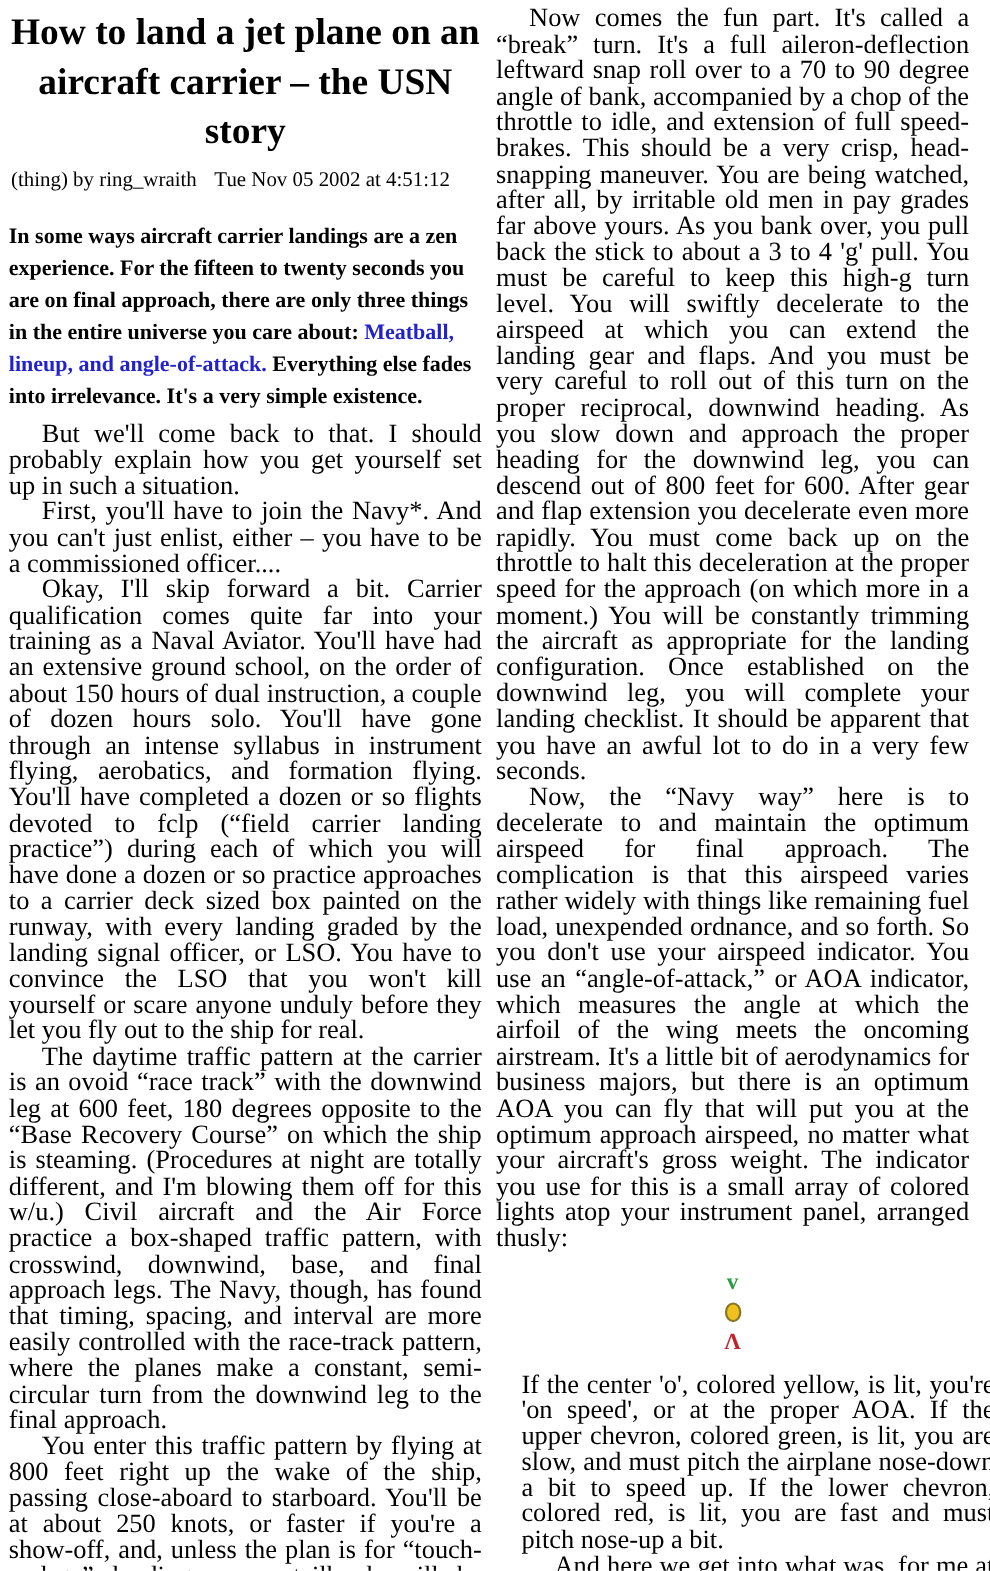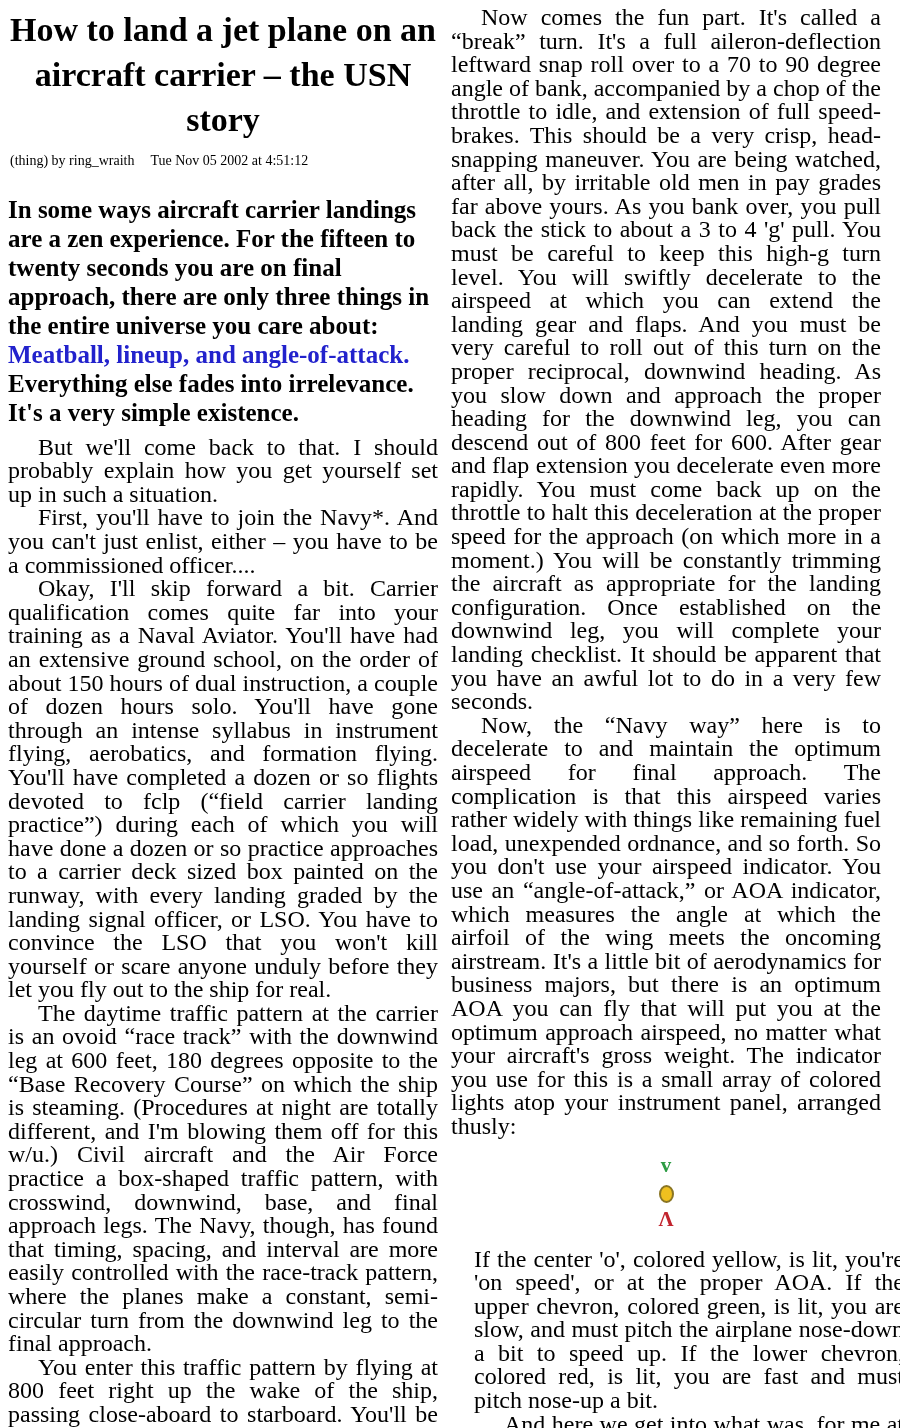--- a/index.html
+++ b/index.html
@@ -25,27 +25,27 @@
     width: 430px;
   }
   h1.title {
     font-size: 34px;
     line-height: 1.32;
     font-weight: bold;
     text-align: center;
     margin: 2px 0 10px 0;
   }
   .byline {
-    font-size: 14px;
+    font-size: 19px;
     margin: 0 2px 26px 2px;
     white-space: nowrap;
   }
   .byline-date { margin-left: 16px; }
   .intro {
-    font-size: 25px;
+    font-size: 20px;
     line-height: 29px;
     font-weight: bold;
     margin: 0 0 9px 0;
     text-align: left;
   }
   .intro a.link {
     color: #2222cc;
     text-decoration: none;
     font-weight: bold;
     cursor: pointer;

